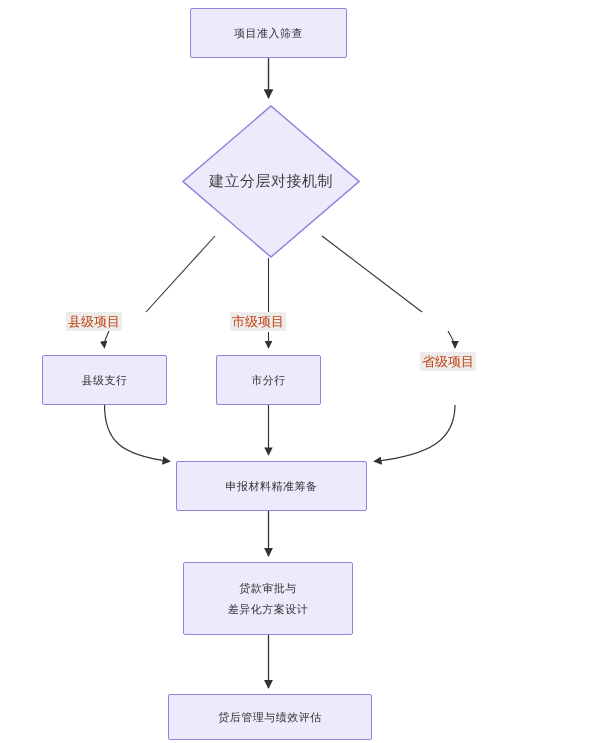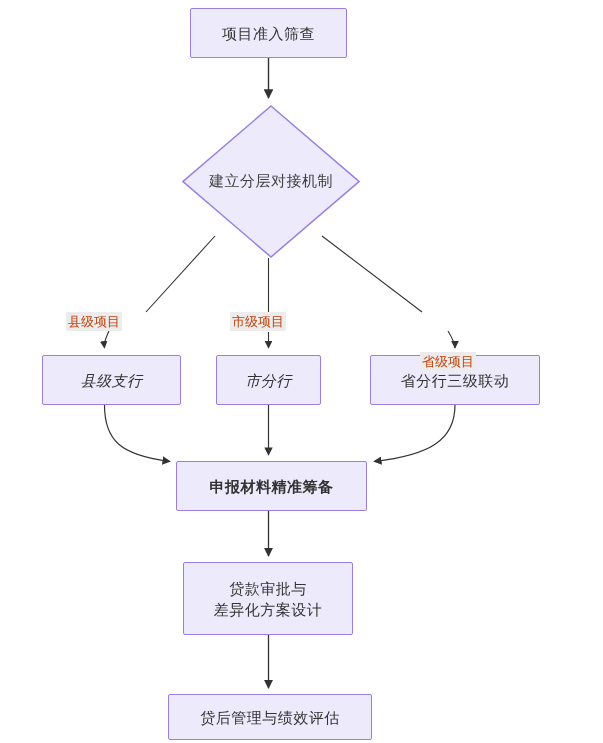--- a/index.html
+++ b/index.html
@@ -28,21 +28,21 @@
     position: absolute;
     box-sizing: border-box;
     background: #ECEAFB;
     border: 1px solid #9A7FE0;
     border-radius: 2px;
     display: flex;
     align-items: center;
     justify-content: center;
     text-align: center;
     color: #333333;
-    font-size: 15px;
+    font-size: 11px;
     line-height: 21px;
     letter-spacing: 0.5px;
     z-index: 3;
   }
   .node-label {
     display: block;
     white-space: pre-line;
   }
   .diamond-wrap {
     position: absolute;
@@ -128,33 +128,30 @@
   <div class="edge-label" style="left:66px; top:312px;">
     <span>县级项目</span>
   </div>
   <div class="edge-label" style="left:230px; top:312px;">
     <span>市级项目</span>
   </div>
   <div class="edge-label" style="left:420px; top:312px;margin-top:40px;">
     <span>省级项目</span>
   </div>
 
-  <div class="node" style="left:42px; top:355px; width:139px; height:50px;font-style:italic;">
+  <div class="node" style="left:42px; top:355px; width:125px; height:50px;">
     <span class="node-label">县级支行</span>
   </div>
 
-  <div class="node" style="left:216px; top:355px; width:105px; height:50px;font-style:italic;">
+  <div class="node" style="left:216px; top:355px; width:105px; height:50px;">
     <span class="node-label">市分行</span>
   </div>
 
-  <div class="node" style="left:370px; top:355px; width:170px; height:50px;">
-    <span class="node-label">省分行三级联动</span>
-  </div>
 
-  <div class="node" style="left:176px; top:461px; width:191px; height:50px;font-weight:bold;">
+  <div class="node" style="left:176px; top:461px; width:191px; height:50px;">
     <span class="node-label">申报材料精准筹备</span>
   </div>
 
   <div class="node" style="left:183px; top:562px; width:170px; height:73px;">
     <span class="node-label">贷款审批与
 差异化方案设计</span>
   </div>
 
   <div class="node" style="left:168px; top:694px; width:204px; height:46px;">
     <span class="node-label">贷后管理与绩效评估</span>

